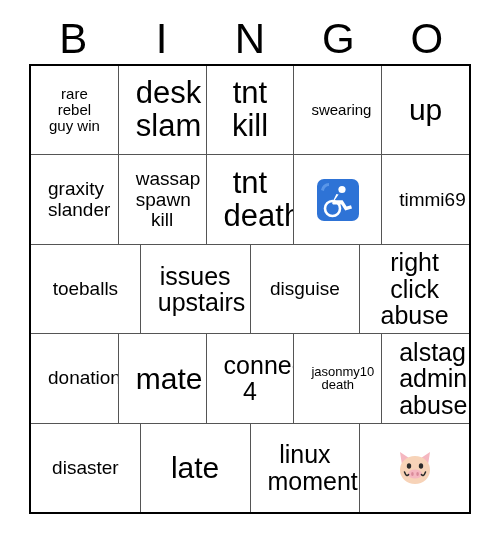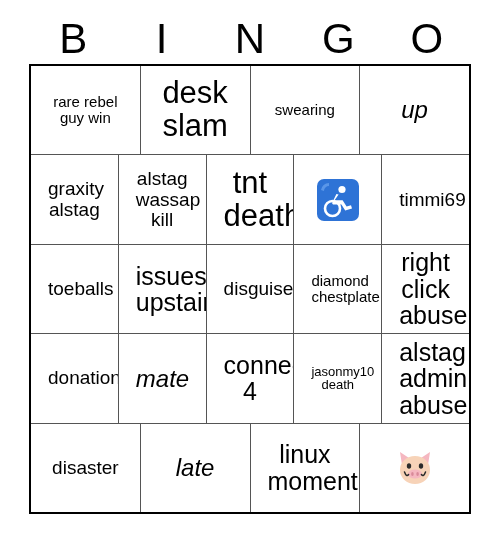--- a/index.html
+++ b/index.html
@@ -67,21 +67,21 @@
     text-align: center;
     padding: 2px 17px;
     color: #000000;
     line-height: 1.06;
     overflow: hidden;
     background: #ffffff;
   }
   .cell:last-child { border-right: none; }
   .cell-text { display: block; width: 100%; }
   
-  .fs-xl  { font-size: 24px; font-style: italic; }
+  .fs-xl  { font-size: 30px; }
   .fs-lg  { font-size: 31px; }
   .fs-md  { font-size: 25px; }
   .fs-sm  { font-size: 19px; }
   .fs-xs  { font-size: 15px; }
   .fs-xxs { font-size: 13px; }
   .emoji-cell { font-size: 40px; line-height: 1; }
   .emoji-wrap {
     display: inline-flex;
     align-items: center;
     justify-content: center;
@@ -103,32 +103,35 @@
 
   <div id="grid">
       <div class="grid-row">
         <div class="cell">
           <span class="cell-text fs-xs">rare rebel guy win</span>
         </div>
         <div class="cell">
           <span class="cell-text fs-lg">desk slam</span>
         </div>
         <div class="cell">
+          <span class="cell-text fs-lg">tnt kill</span>
+        </div>
+        <div class="cell">
           <span class="cell-text fs-xs">swearing</span>
         </div>
         <div class="cell">
           <span class="cell-text fs-xl">up</span>
         </div>
       </div>
       <div class="grid-row">
         <div class="cell">
-          <span class="cell-text fs-sm">graxity alstag</span>
-        </div>
-        <div class="cell">
-          <span class="cell-text fs-sm">alstag wassap kill</span>
+          <span class="cell-text fs-sm">graxity slander</span>
+        </div>
+        <div class="cell">
+          <span class="cell-text fs-sm">wassap spawn kill</span>
         </div>
         <div class="cell">
           <span class="cell-text fs-lg">tnt death</span>
         </div>
         <div class="cell emoji-cell">
           <span class="emoji-wrap">
             <svg width="44" height="44" viewBox="0 0 44 44">
               <rect x="1" y="1" width="42" height="42" rx="7" fill="#2e73d6"></rect>
               <path d="M5 12 A8 8 0 0 1 13 5 L13 8 A5 5 0 0 0 8 13 Z" fill="#5a96e8"></path>
               <circle cx="26" cy="11.5" r="3.6" fill="#ffffff"></circle>
@@ -143,23 +146,20 @@
       </div>
       <div class="grid-row">
         <div class="cell">
           <span class="cell-text fs-sm">toeballs</span>
         </div>
         <div class="cell">
           <span class="cell-text fs-md">issues upstairs</span>
         </div>
         <div class="cell">
           <span class="cell-text fs-sm">disguise</span>
-        </div>
-        <div class="cell">
-          <span class="cell-text fs-xs">diamond chestplate</span>
         </div>
         <div class="cell">
           <span class="cell-text fs-md">right click abuse</span>
         </div>
       </div>
       <div class="grid-row">
         <div class="cell">
           <span class="cell-text fs-sm">donation</span>
         </div>
         <div class="cell">

